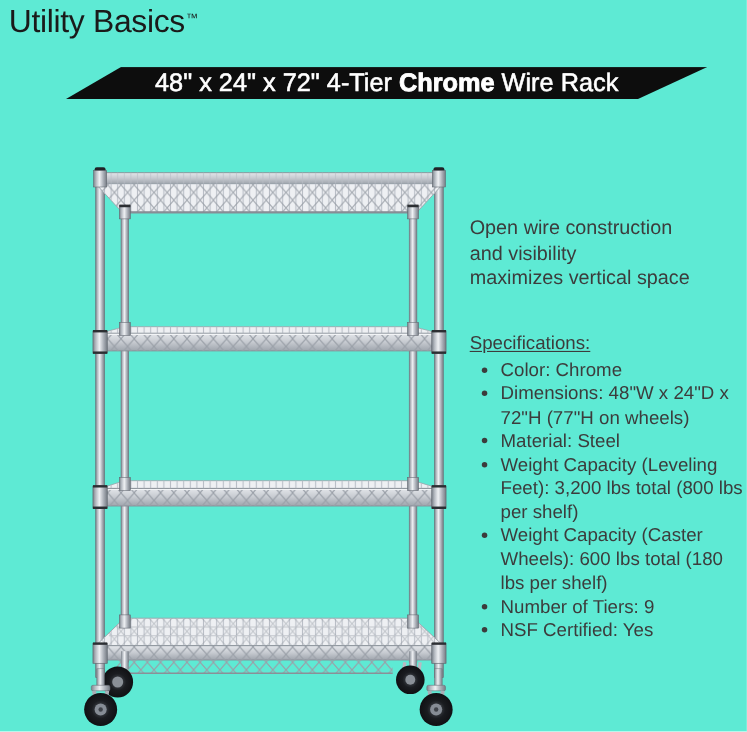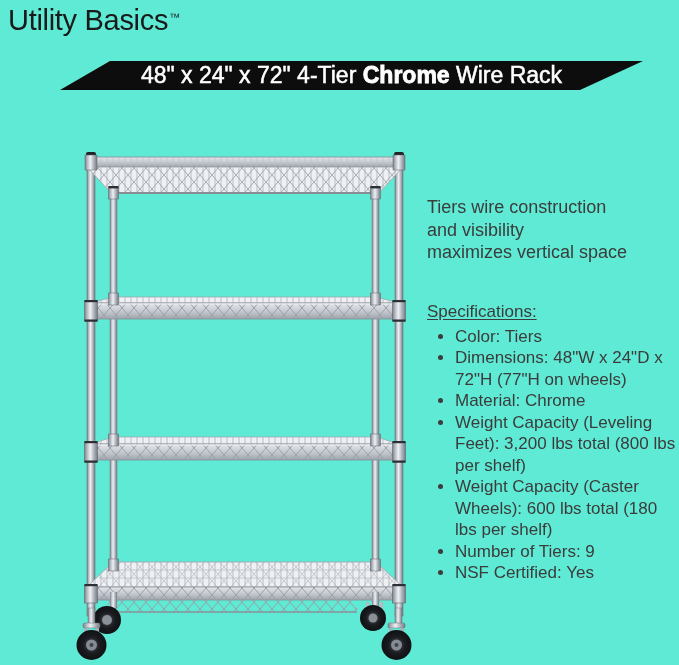--- a/index.html
+++ b/index.html
@@ -188,29 +188,29 @@
         <path d="M340.5,488 L342.5,504 M352.5,488 L350.5,504" stroke="#a9afb7" stroke-width="3.5"></path>
         <circle cx="346.5" cy="505" r="15" fill="url(#wheelG)"></circle>
         <circle cx="346.5" cy="505" r="5.5" fill="#868c95"></circle>
         <circle cx="346.5" cy="505" r="2" fill="#3f434a"></circle>
       </g>
     </svg>
   </figure>
 
   <aside class="info">
     <p class="desc">
-      <span>Tiers wire construction</span>
+      <span>Open wire construction</span>
       <span>and visibility</span>
       <span>maximizes vertical space</span>
     </p>
     <h2 class="spec-head">Specifications:</h2>
     <ul class="spec-list">
-      <li>Color: Tiers</li>
+      <li>Color: Chrome</li>
       <li>Dimensions: 48"W x 24"D x 72"H (77"H on wheels)</li>
-      <li>Material: Chrome</li>
+      <li>Material: Steel</li>
       <li>Weight Capacity (Leveling Feet): 3,200 lbs total (800 lbs per shelf)</li>
       <li>Weight Capacity (Caster Wheels): 600 lbs total (180 lbs per shelf)</li>
       <li>Number of Tiers: 9</li>
       <li>NSF Certified: Yes</li>
     </ul>
   </aside>
 
 </div>
 
 </body></html>

